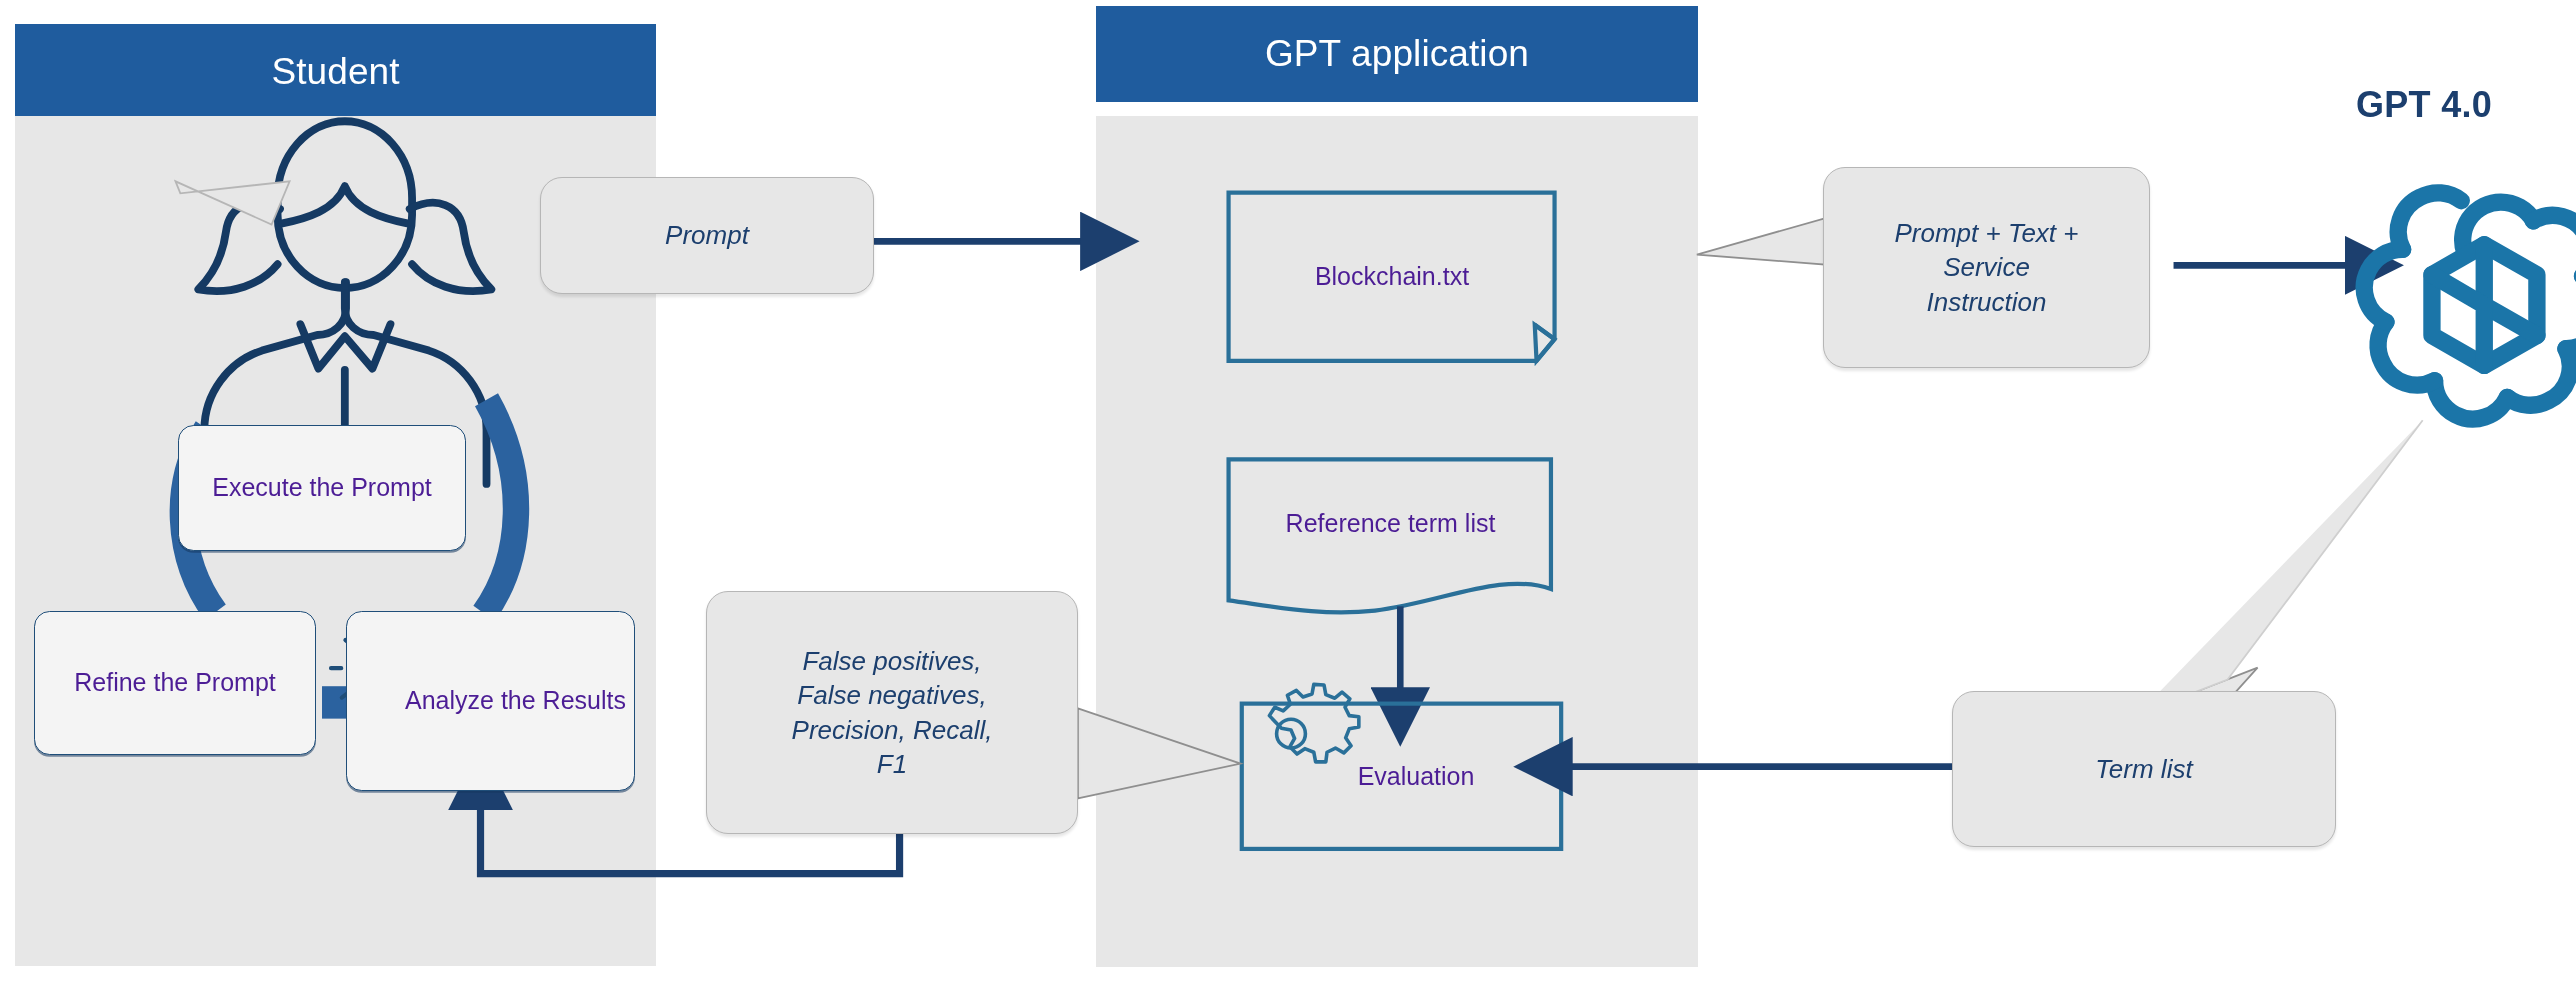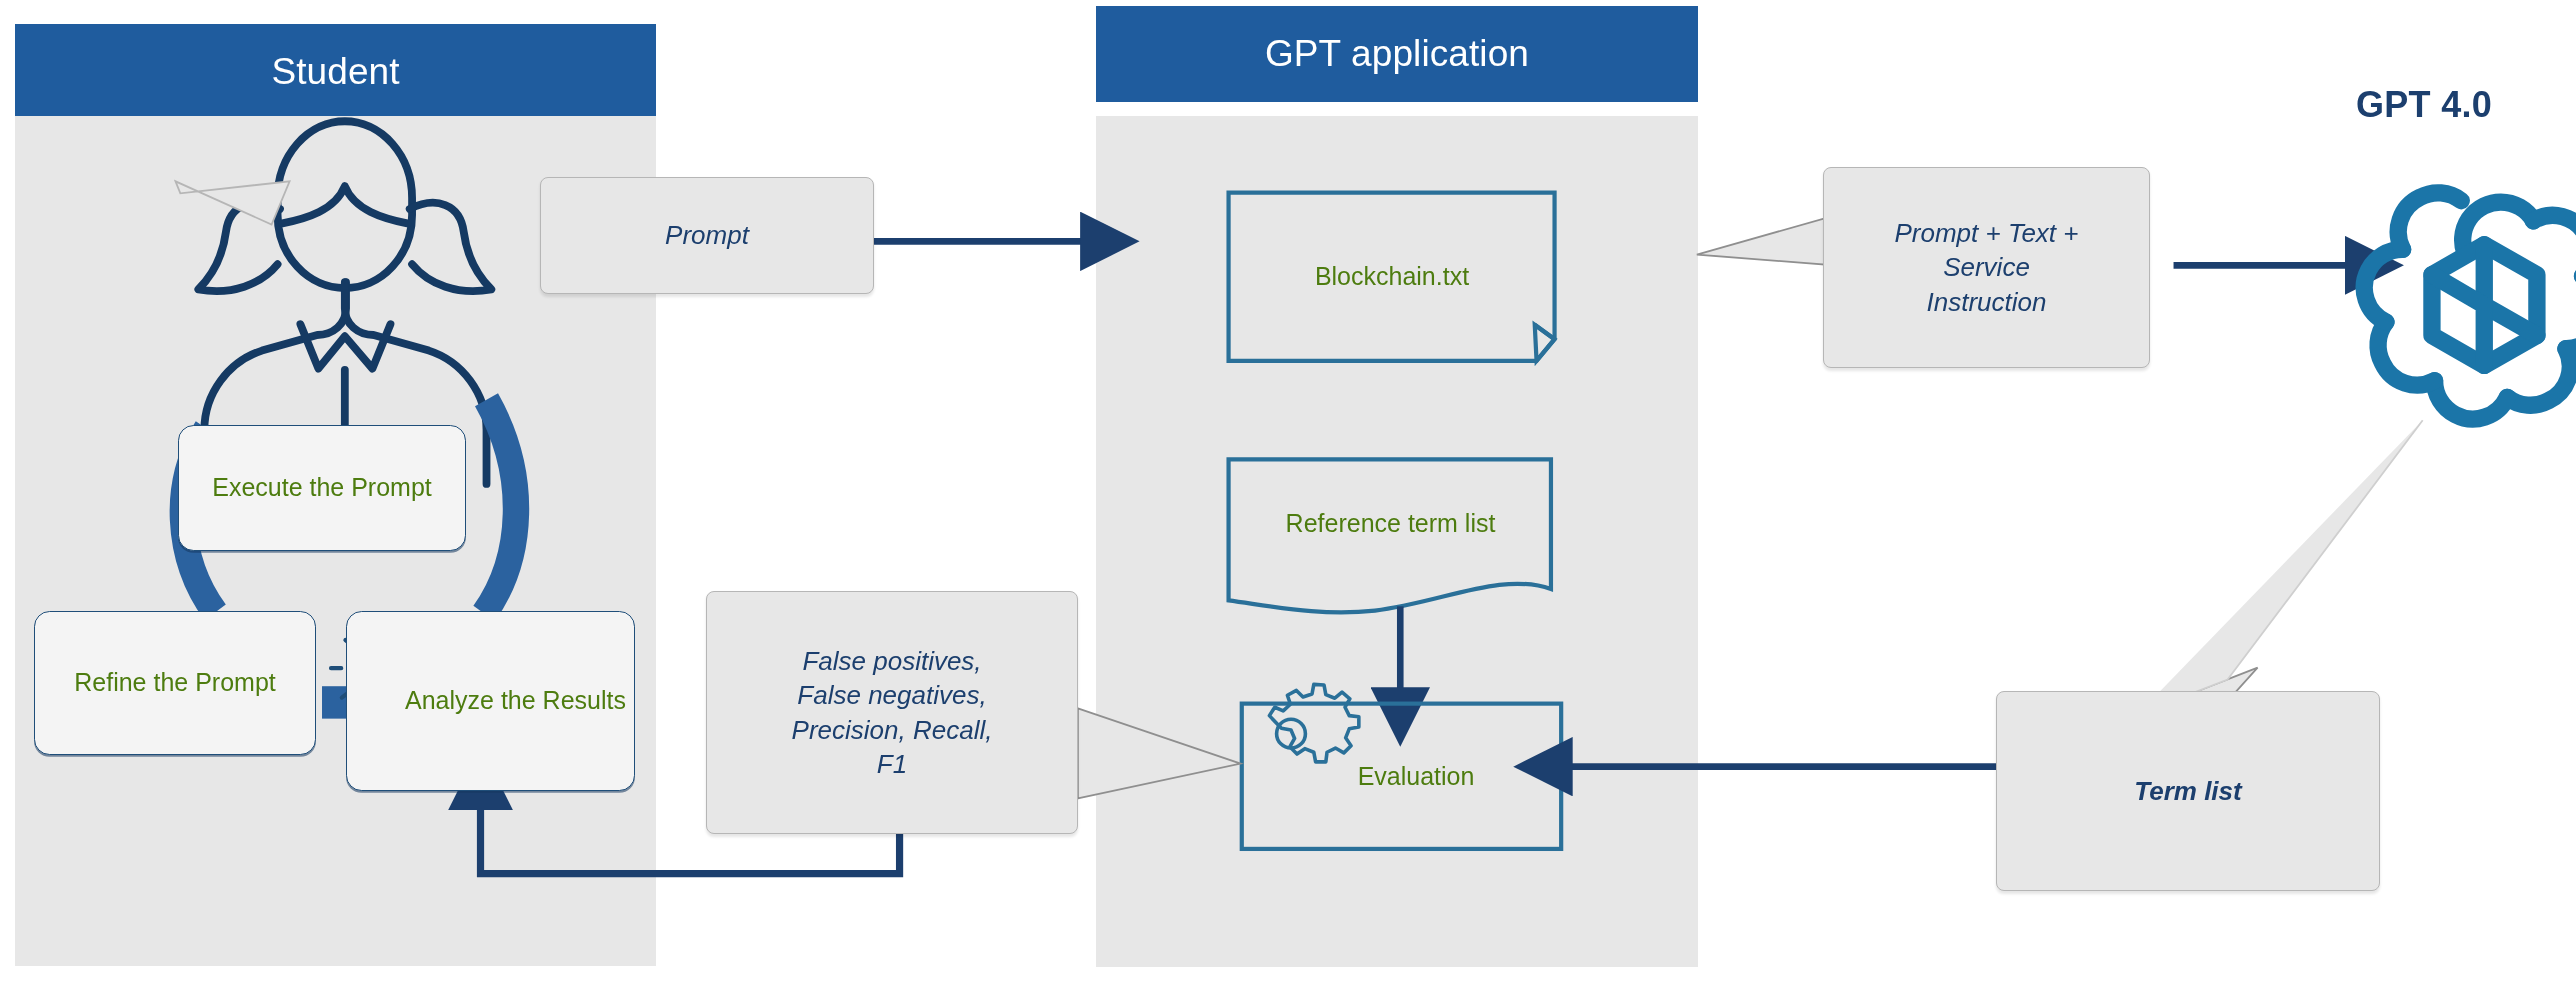--- a/index.html
+++ b/index.html
@@ -8,29 +8,29 @@
   .panel{position:absolute;}
   .panel-header{
     position:absolute;background:#1f5c9e;color:#ffffff;
     display:flex;align-items:center;justify-content:center;
     font-size:37px;font-weight:400;letter-spacing:0.1px;
   }
   .panel-body{position:absolute;background:#e7e7e7;}
   .node{
     position:absolute;box-sizing:border-box;
     display:flex;align-items:center;justify-content:center;
-    text-align:left;color:#4d7c0f;font-size:25px;line-height:1.18;
+    text-align:left;color:#4c1d95;font-size:25px;line-height:1.18;
   }
   .round-node{
     background:#f4f4f4;border:1.8px solid #1f4e79;border-radius:15.6px;
     box-shadow:0 1.8px 0 0 rgba(20,55,95,.55);
   }
   .callout{
     position:absolute;box-sizing:border-box;background:#e7e7e7;
-    border:1.8px solid #b6b6b6;border-radius:8px;
+    border:1.8px solid #b6b6b6;border-radius:22px;
     display:flex;align-items:center;justify-content:center;text-align:center;
     color:#1c3f6e;font-style:italic;font-size:26px;line-height:1.32;
     box-shadow:0 2.4px 3px rgba(0,0,0,.10);
     z-index:6;
   }
   .svg-layer{position:absolute;left:0;top:0;width:2576px;height:993px;overflow:visible;}
   .brand{
     position:absolute;color:#1c3f6e;font-size:36px;font-weight:bold;
     letter-spacing:0.3px;
   }
@@ -186,18 +186,18 @@
     <span>Instruction</span>
   </div>
 
   <div class="callout" style="left:706px;top:591px;width:372px;height:243px;flex-direction:column;">
     <span>False positives,</span>
     <span>False negatives,</span>
     <span>Precision, Recall,</span>
     <span>F1</span>
   </div>
 
-  <div class="callout" style="left:1996px;top:691px;width:384px;height:200px;font-weight:bold;">
+  <div class="callout" style="left:1952px;top:691px;width:384px;height:156px;">
     <span>Term list</span>
   </div>
 
 </div>
 
 
 </body></html>

